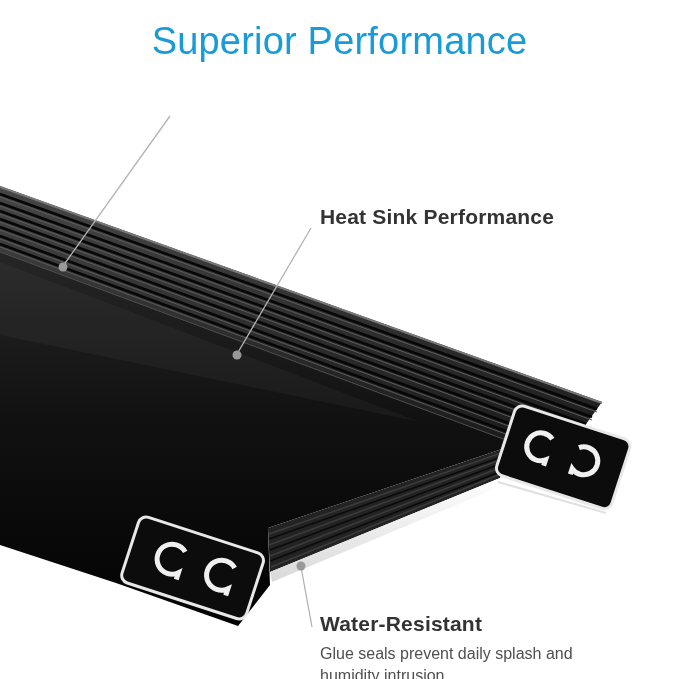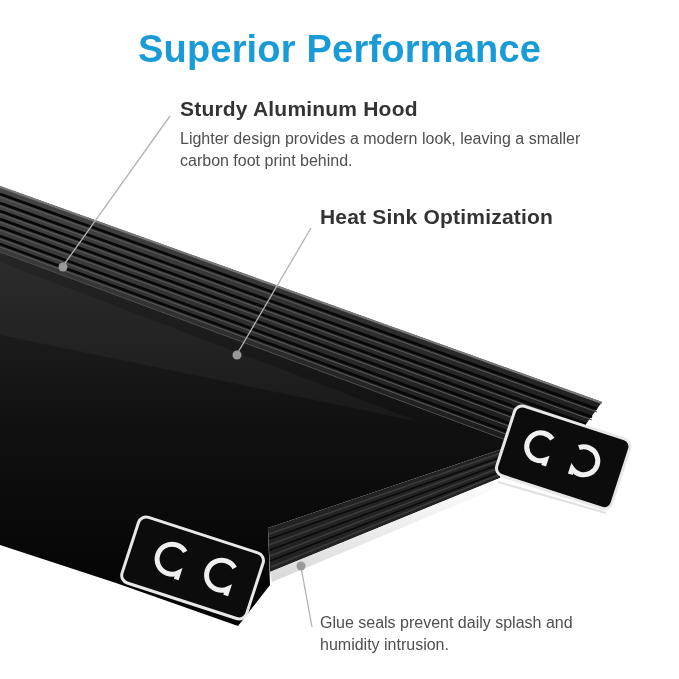--- a/index.html
+++ b/index.html
@@ -2,22 +2,22 @@
 <html style="--accent: #189bd7; --heading: #333333; --body: #4f4f4f; --led_strip: #f7f7f7; --metal_outline: #e8e8e8; --callout_line: #b3b3b3; --callout_dot: #999999;"><head>
 <meta charset="utf-8">
 <style>
   html,body{margin:0;padding:0;}
   body{
     width:679px;height:679px;overflow:hidden;background:#ffffff;
     font-family:"Liberation Sans",sans-serif;
   }
   .stage{position:relative;width:679px;height:679px;background:#ffffff;}
   .title{
-    position:absolute;top:20px;left:0;right:0;margin:8px;
-    text-align:center;font-size:38px;font-weight:bold;
+    position:absolute;top:20px;left:0;right:0;margin:0;
+    text-align:center;font-size:38px;font-weight:normal;
     letter-spacing:0.2px;color:var(--accent,#189bd7);
   }
   .render{position:absolute;left:0;top:0;width:679px;height:679px;}
   .callout{position:absolute;}
   .callout h2{
     margin:0 0 7px 0;font-size:21px;font-weight:bold;
     color:var(--heading,#333333);letter-spacing:0.2px;
   }
   .callout p{
     margin:0;font-size:16px;line-height:1.36;color:var(--body,#4f4f4f);
@@ -110,26 +110,23 @@
       <line x1="311" y1="228" x2="237" y2="354"></line>
       <line x1="312" y1="627" x2="301" y2="567"></line>
     </g>
     <g fill="#999999" stroke="none">
       <circle cx="63" cy="267" r="4.5"></circle>
       <circle cx="237" cy="355" r="4.5"></circle>
       <circle cx="301" cy="566" r="4.5"></circle>
     </g>
   </svg>
 
-  <div class="callout c1">
-    <h2>Sturdy Aluminum Hood</h2>
-    <p>Lighter design provides a modern look, leaving a smaller carbon foot print behind.</p>
-  </div>
 
   <div class="callout c2">
-    <h2>Heat Sink Optimization</h2>
+    <h2>Heat Sink Performance</h2>
   </div>
 
   <div class="callout c3">
+    <h2>Water-Resistant</h2>
     <p>Glue seals prevent daily splash and humidity intrusion.</p>
   </div>
 
 </div>
 
 </body></html>

